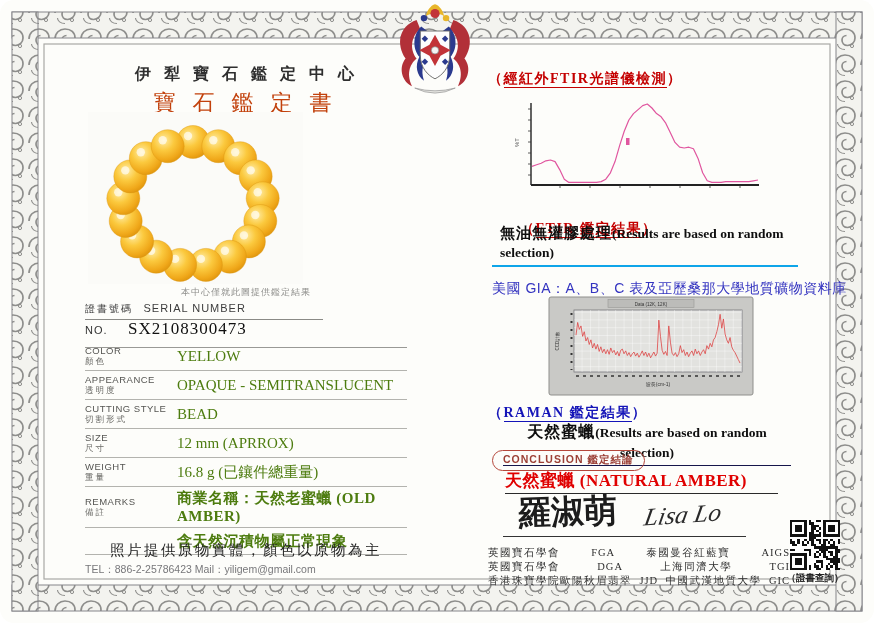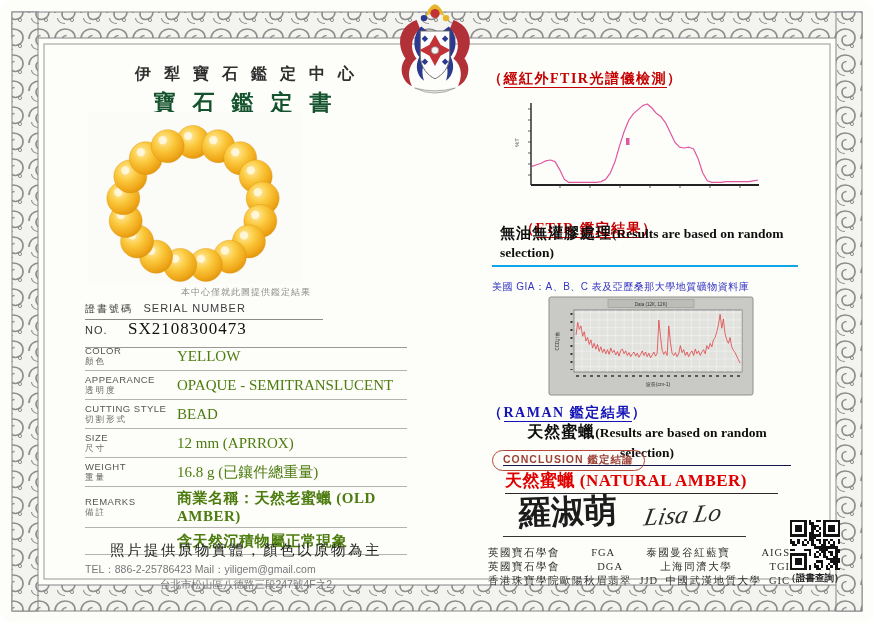--- a/index.html
+++ b/index.html
@@ -5,21 +5,21 @@
   html,body{margin:0;padding:0;background:#ffffff;}
   .page{position:relative;width:874px;height:623px;background:#fdfdfa;overflow:hidden;
         font-family:"Liberation Sans",sans-serif;color:#222;border-radius:14px;}
   .abs{position:absolute;}
   svg text{font-family:"Liberation Sans",sans-serif;}
 
   
   .center-name{left:98px;top:64px;width:306px;text-align:center;font-family:"Liberation Serif",serif;
     font-weight:bold;font-size:16px;letter-spacing:13px;color:#2e2e2e;white-space:nowrap;}
   .doc-title{left:98px;top:88px;width:306px;text-align:center;font-family:"Liberation Serif",serif;
-    font-weight:bold;font-size:22px;letter-spacing:17px;color:#14532d;white-space:nowrap;}
+    font-weight:normal;font-size:22px;letter-spacing:17px;color:#c2410c;white-space:nowrap;}
   .photo{left:88px;top:112px;width:215px;height:172px;background:#fbfbf8;}
   .photo-note{left:85px;top:286px;width:322px;text-align:center;font-size:9px;color:#8d8d8a;letter-spacing:1px;}
   .serial-label{left:85px;top:298px;width:238px;border-bottom:1px solid #8a8a86;padding-bottom:3px;color:#3d3d3d;}
   .serial-label .zh{font-size:10px;letter-spacing:2px;margin-right:6px;}
   .serial-label .en{font-size:11px;letter-spacing:1px;}
   .serial-row{left:85px;top:319px;width:322px;border-bottom:1px solid #999995;padding-bottom:8px;}
   .serial-row .no{font-size:11px;color:#333;margin-right:16px;letter-spacing:1px;}
   .serial-row .num{font-family:"Liberation Serif",serif;font-size:17px;color:#101010;letter-spacing:1px;}
   .fields{left:85px;top:342px;width:322px;}
   .frow{display:flex;align-items:center;border-bottom:1px solid #b3b3ae;padding:2px 0;min-height:24px;}
@@ -40,21 +40,21 @@
   .blue{color:#1414b8;}
   .hu{border-bottom:1.6px solid currentColor;padding-bottom:1px;}
   .h-ftir{left:488px;top:70px;}
   .ftir-chart{left:505px;top:97px;width:260px;height:102px;}
   .h-ftir-res{left:488px;top:220px;margin-left:32px;}
   .res-line{padding-bottom:4px;}
   .res-ftir{left:492px;top:224px;width:298px;border-bottom:2px solid #0ea5e9;padding-left:8px;}
   .rzh{font-family:"Liberation Serif",serif;font-weight:bold;font-size:15px;letter-spacing:1px;color:#0e0e0e;}
   .ren{font-family:"Liberation Serif",serif;font-weight:bold;font-size:13.5px;color:#0e0e0e;}
   .h-raman{left:488px;top:258px;}
-  .gia{left:492px;top:280px;font-size:10px;color:#3434c0;letter-spacing:.5px;white-space:nowrap;}
+  .gia{left:492px;top:280px;font-size:14px;color:#3434c0;letter-spacing:.5px;white-space:nowrap;}
   .raman-panel{left:548px;top:296px;width:206px;height:100px;}
   .h-raman-res{left:488px;top:404px;}
   .res-raman{left:503px;top:422px;width:288px;border-bottom:1.6px solid #15154a;text-align:center;}
   .res-raman .rzh{font-size:16px;}
   .concl-badge{left:492px;top:450px;border:1.4px solid #b5473b;border-radius:11px;padding:2px 10px 3px;
     font-size:10.5px;font-weight:bold;color:#9c4036;letter-spacing:1px;white-space:nowrap;}
   .concl-text{left:505px;top:469px;width:290px;color:#e00000;font-weight:bold;
     font-family:"Liberation Serif",serif;font-size:17px;letter-spacing:.5px;white-space:nowrap;}
   .concl-line{left:505px;top:493px;width:273px;border-top:1.6px solid #2a2a2a;height:0;}
   .sig{left:518px;top:490px;white-space:nowrap;z-index:5;}
@@ -221,21 +221,20 @@
       </span>
       <span class="fval bold">商業名稱：天然老蜜蠟 (OLD AMBER)</span>
     </div>
     <div class="frow2">
       <span class="fval bold">含天然沉積物屬正常現象</span>
     </div>
   </div>
 
   <div class="abs footer-note">照片提供原物實體，顏色以原物為主</div>
   <div class="abs contact">TEL：886-2-25786423  Mail：yiligem@gmail.com</div>
-  <div class="abs address">台北市松山區八德路三段247號4F之2</div>
 
   <div class="abs h red h-ftir">
     <span>（</span><span class="hu">經紅外FTIR光譜儀檢測</span><span>）</span>
   </div>
 
   <div class="abs ftir-chart">
     <svg viewBox="0 0 260 102" width="260" height="102">
       <line x1="26" y1="6" x2="26" y2="88" stroke="#222" stroke-width="1.4"></line>
       <line x1="26" y1="88" x2="254" y2="88" stroke="#222" stroke-width="1.8"></line>
       <path d="M23 12H26 M23 23H26 M23 34H26 M23 45H26 M23 56H26 M23 67H26 M23 78H26" stroke="#333" stroke-width="0.8"></path>

